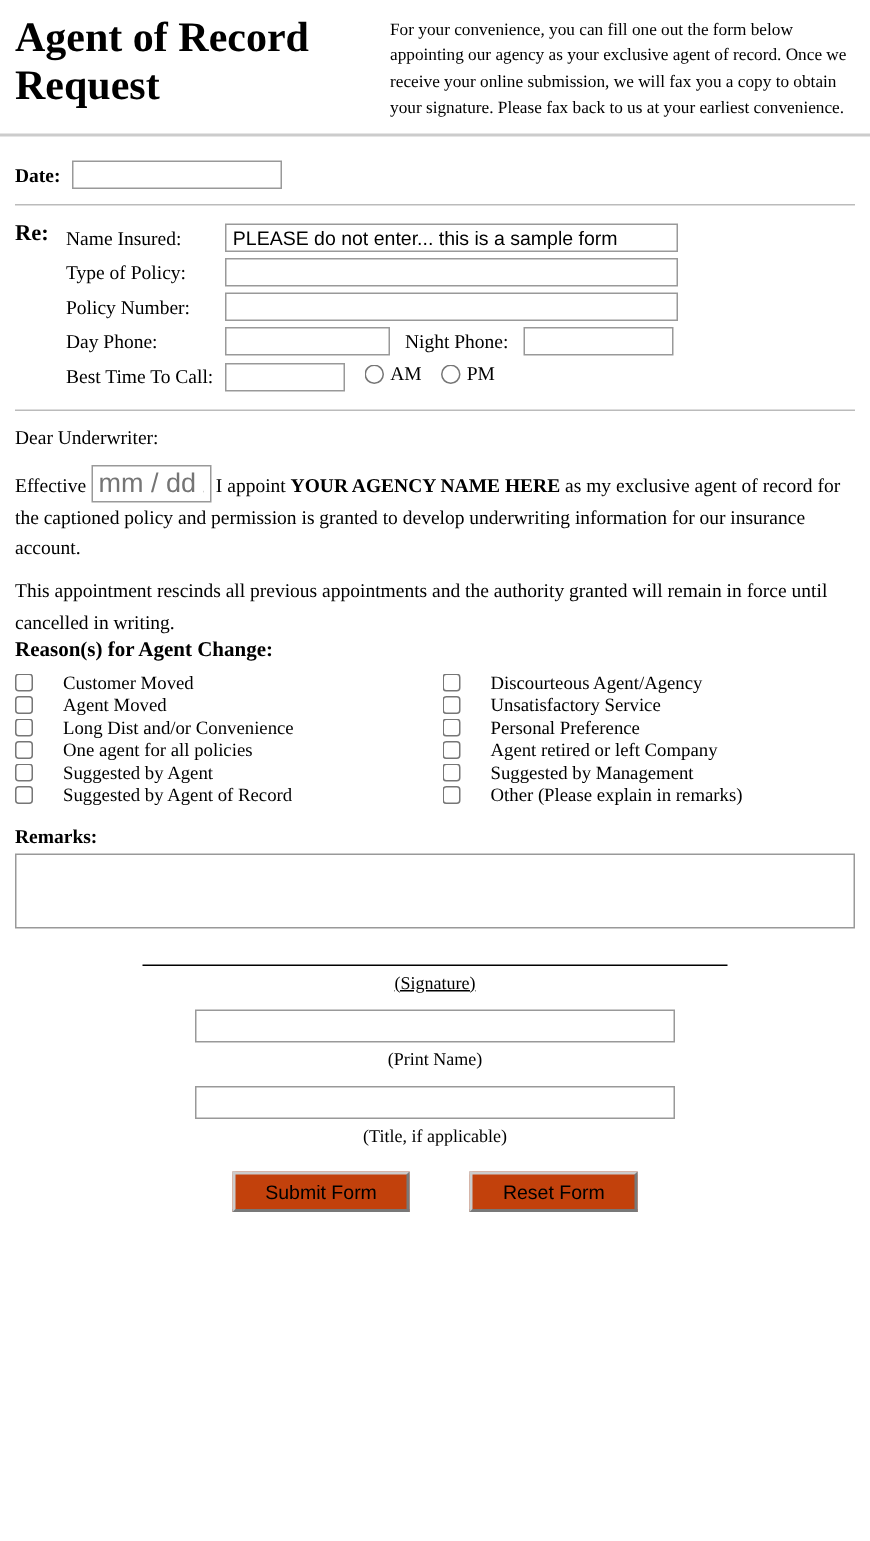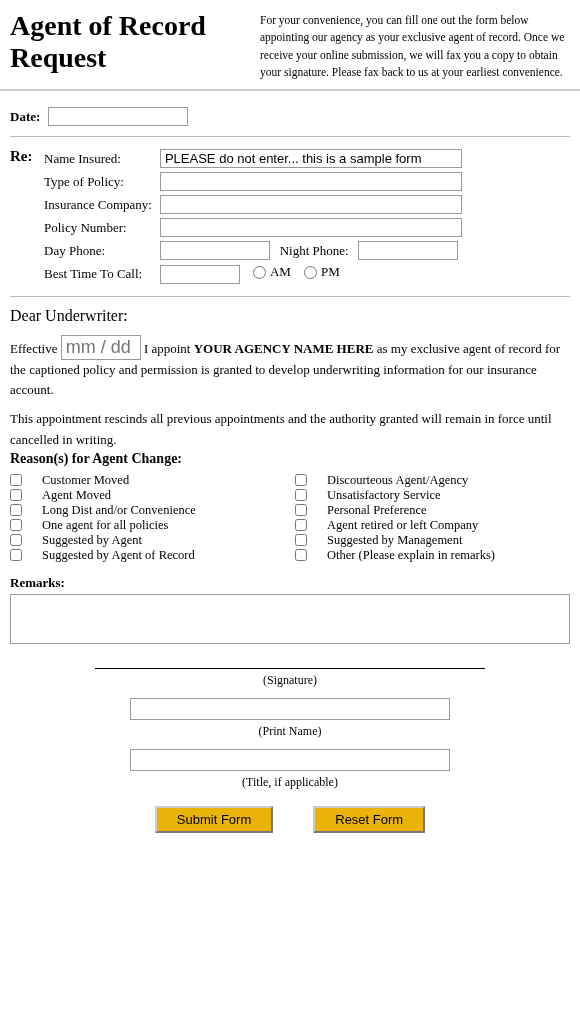--- a/index.html
+++ b/index.html
@@ -72,21 +72,21 @@
     .re-fields input[type="text"] {
       border: 1px solid #999;
       font-size: 13px;
       padding: 1px 4px;
     }
     .wide-input { width: 302px; }
     .short-input { width: 110px; }
     .night-input { width: 100px; }
     .clearfix::after { content: ''; display: table; clear: both; }
     .divider { border: none; border-top: 1px solid #bbb; margin: 10px 0; }
-    .dear-line { margin: 8px 0 10px 0; font-size: 16px; }
+    .dear-line { margin: 8px 0 10px 0; font-size: 13px; }
     .effective-section { margin: 6px 0 8px 0; font-size: 13px; line-height: 1.6; }
     .effective-section input[type="text"] {
       border: 1px solid #999;
       font-size: 13px;
       padding: 1px 4px;
       width: 85px;
     }
     .agency-name { font-weight: bold; }
     .rescind-text { font-size: 13px; line-height: 1.6; }
     .reasons-title { font-weight: bold; font-size: 14px; margin-bottom: 6px; }
@@ -120,21 +120,21 @@
     }
     .sig-section {
       margin-top: 20px;
       text-align: center;
     }
     .sig-line {
       border-top: 1px solid #000;
       width: 390px;
       margin: 0 auto 4px auto;
     }
-    .sig-label { font-size: 12px; margin-bottom: 10px; }
+    .sig-label { font-size: 12px; margin-bottom: 10px; text-decoration: underline; }
     .print-name-input {
       display: block;
       margin: 4px auto;
       width: 320px;
       border: 1px solid #999;
       font-size: 13px;
       padding: 2px 4px;
       height: 22px;
     }
     .print-label { font-size: 12px; margin-bottom: 10px; }
@@ -151,21 +151,21 @@
     .buttons-row {
       display: flex;
       justify-content: center;
       gap: 40px;
       margin: 10px 0 14px 0;
     }
     .form-btn {
       font-size: 13px;
       padding: 4px 20px;
       border: 2px outset #ccc;
-      background: #eab308;
+      background: #c2410c;
       cursor: pointer;
       min-width: 110px;
     }
     .radio-group {
       display: inline-flex;
       align-items: center;
       gap: 4px;
       font-size: 13px;
     }
   </style>
@@ -190,24 +190,20 @@
     <span class="re-label">Re:</span>
     <div class="re-fields">
       <table>
         <tbody>
             <tr>
           <td>Name Insured:</td>
           <td><input type="text" class="wide-input" value="PLEASE do not enter... this is a sample form" style=""></td>
         </tr>
         <tr>
           <td>Type of Policy:</td>
-          <td><input type="text" class="wide-input" style=""></td>
-        </tr>
-        <tr>
-          <td>Insurance Company:</td>
           <td><input type="text" class="wide-input" style=""></td>
         </tr>
         <tr>
           <td>Policy Number:</td>
           <td><input type="text" class="wide-input" style=""></td>
         </tr>
         <tr>
           <td>Day Phone:</td>
           <td>
             <input type="text" class="short-input" style="">

